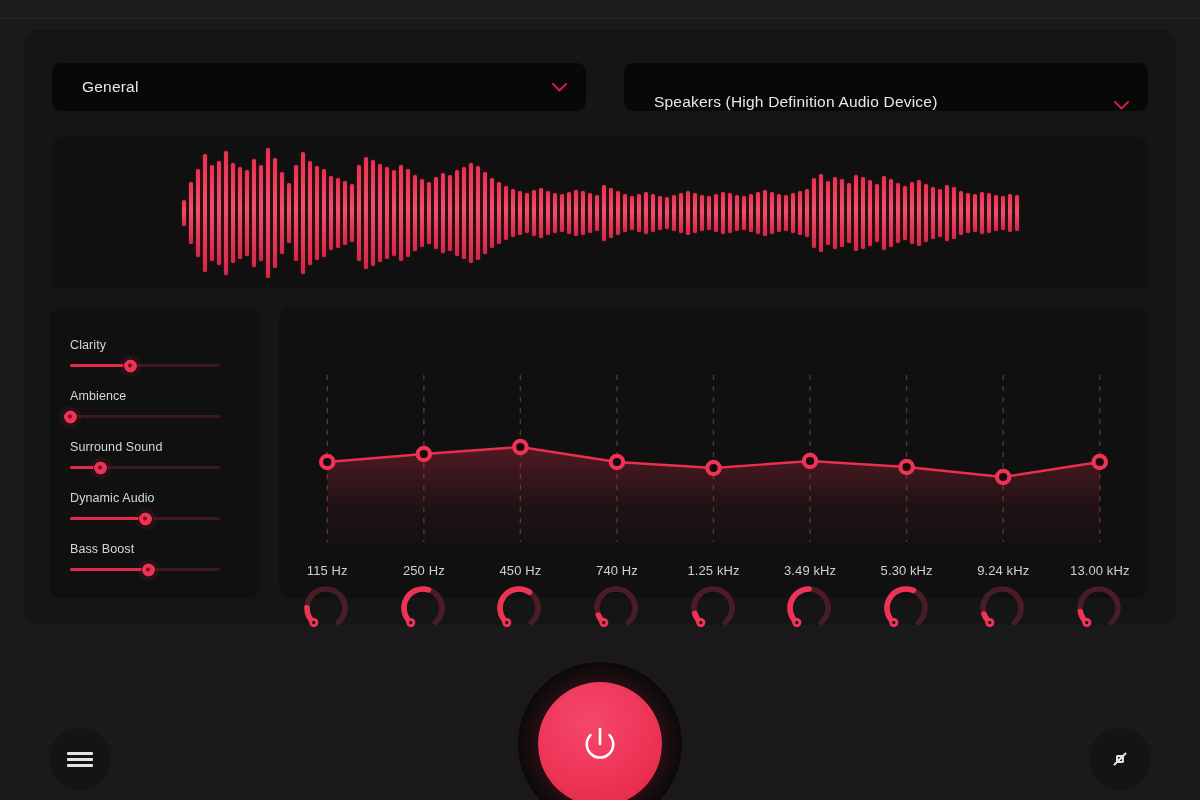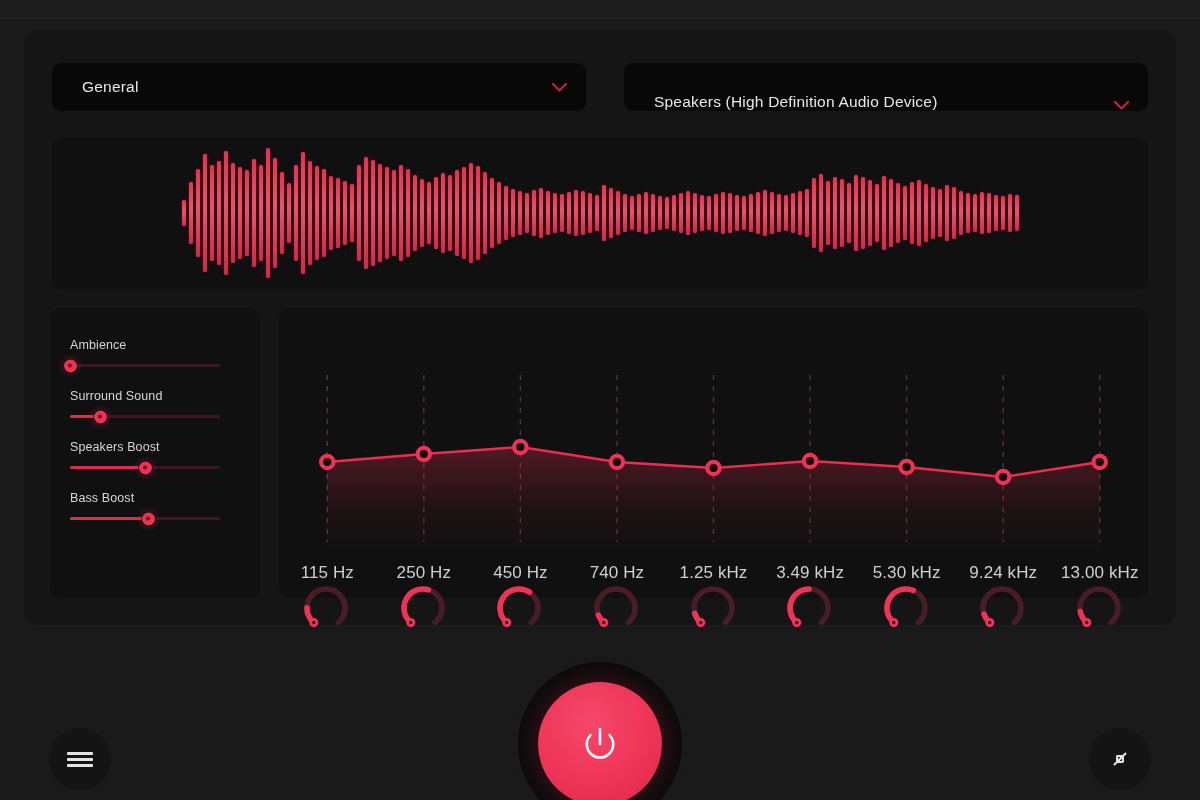--- a/index.html
+++ b/index.html
@@ -151,21 +151,21 @@
     left: 0; top: 255px;
     width: 869px; height: 35px;
     display: flex;
   }
   .freq-cell {
     flex: 1;
     text-align: center;
   }
   .freq-label {
     color: #cfcfcf;
-    font-size: 17px;
+    font-size: 13px;
     letter-spacing: .1px;
     white-space: nowrap;
   }
 
   .knobs-strip {
     position: absolute;
     left: 255px; top: 552px;
     width: 869px; height: 56px;
     display: flex;
   }
@@ -359,35 +359,42 @@
           <div class="wbar" style="height: 36px;"></div>
           <div class="wbar" style="height: 34px;"></div>
           <div class="wbar" style="height: 38px;"></div>
           <div class="wbar" style="height: 36px;"></div>
         </div>
     </div>
 
     <div class="sliders-panel">
       <div id="sliders-host">
           <div class="slider-group">
+            <div class="slider-label">Clarity</div>
+            <div class="slider-track">
+              <div class="slider-fill" style="width: 40%;"></div>
+              <div class="slider-thumb" style="left: 40%;"></div>
+            </div>
+          </div>
+          <div class="slider-group">
             <div class="slider-label">Ambience</div>
             <div class="slider-track">
               <div class="slider-fill" style="width: 0%;"></div>
               <div class="slider-thumb" style="left: 0%;"></div>
             </div>
           </div>
           <div class="slider-group">
             <div class="slider-label">Surround Sound</div>
             <div class="slider-track">
               <div class="slider-fill" style="width: 20%;"></div>
               <div class="slider-thumb" style="left: 20%;"></div>
             </div>
           </div>
           <div class="slider-group">
-            <div class="slider-label">Speakers Boost</div>
+            <div class="slider-label">Dynamic Audio</div>
             <div class="slider-track">
               <div class="slider-fill" style="width: 50%;"></div>
               <div class="slider-thumb" style="left: 50%;"></div>
             </div>
           </div>
           <div class="slider-group">
             <div class="slider-label">Bass Boost</div>
             <div class="slider-track">
               <div class="slider-fill" style="width: 52%;"></div>
               <div class="slider-thumb" style="left: 52%;"></div>

